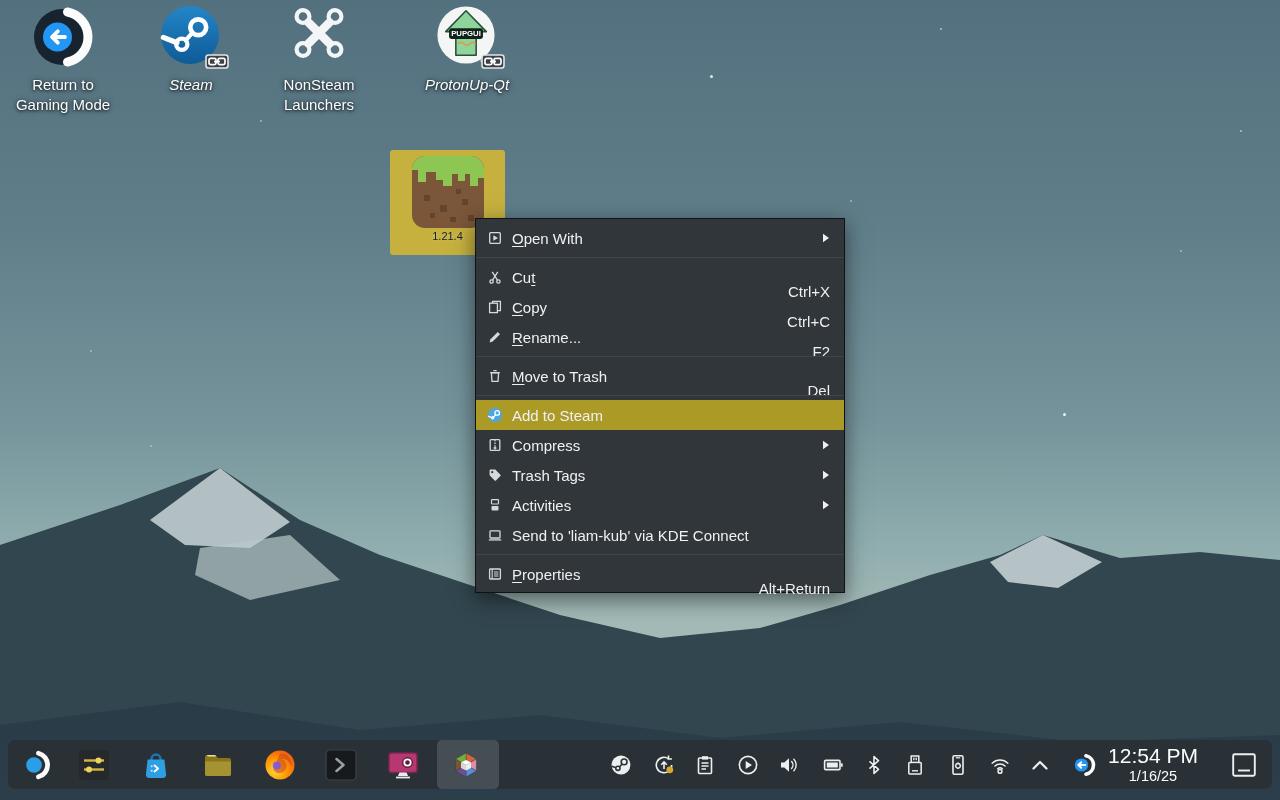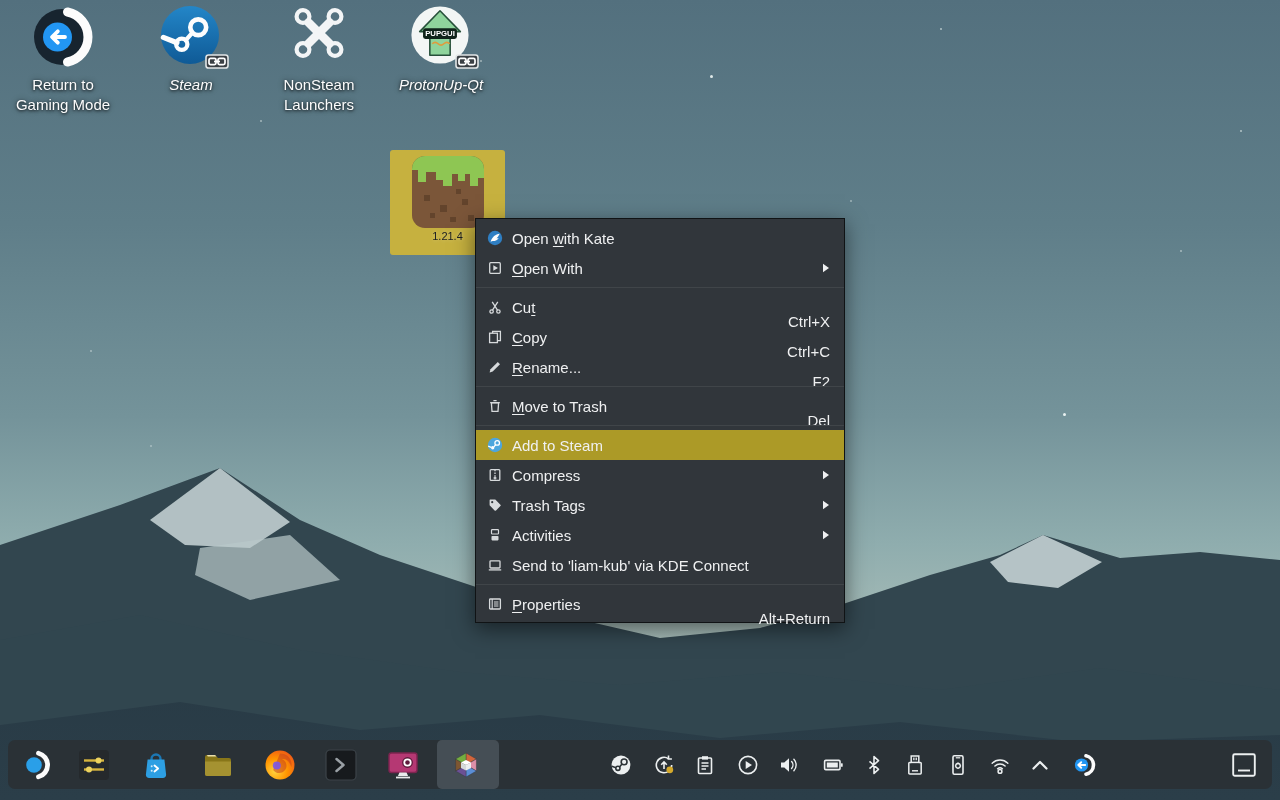--- a/index.html
+++ b/index.html
@@ -126,21 +126,21 @@
           <g stroke="#f3f5f6" fill="none">
             <circle cx="16" cy="12.5" r="6.4" stroke-width="4.2"></circle>
             <circle cx="48" cy="12.5" r="6.4" stroke-width="4.2"></circle>
             <circle cx="16" cy="45.5" r="6.4" stroke-width="4.2"></circle>
             <circle cx="48" cy="45.5" r="6.4" stroke-width="4.2"></circle>
             <path d="M21.5 18.5 L42.5 39.5 M42.5 18.5 L21.5 39.5" stroke-width="8.5" stroke-linecap="round"></path>
           </g>
         </svg></div>
       <div class="dicon-label">NonSteam Launchers</div>
     </div>
-    <div class="dicon" style="left: 382px; justify-content: flex-end;">
+    <div class="dicon" style="left: 408px; justify-content: flex-end;">
       <div class="dicon-img"><svg width="62" height="62" viewBox="0 0 64 64">
           <circle cx="32" cy="32" r="29.5" fill="#f3f6f5"></circle>
           <path d="M32 7 L53 28.5 H42.5 V53 H21.5 V28.5 H11 Z" fill="#8fd49c" stroke="#27503a" stroke-width="1.6" stroke-linejoin="round"></path>
           <rect x="14.5" y="25" width="35" height="11" rx="2.5" fill="#10231a"></rect>
           <text x="32" y="33.5" font-size="8" fill="#fff" text-anchor="middle" font-family="Liberation Sans,sans-serif" font-weight="bold">PUPGUI</text>
           <path d="M24 41 q3 -3 6 0 t6 0 t6 0" stroke="#e09b3c" stroke-width="1.7" fill="none"></path>
         </svg><span class="emblem"><svg width="24" height="15" viewBox="0 0 24 15">
             <rect x="1" y="1" width="22" height="13" rx="2.6" fill="#3b4045" stroke="#e2e5e6" stroke-width="1.6"></rect>
             <rect x="4" y="4.4" width="7" height="6.2" rx="1.6" fill="none" stroke="#fff" stroke-width="1.7"></rect>
             <rect x="13" y="4.4" width="7" height="6.2" rx="1.6" fill="none" stroke="#fff" stroke-width="1.7"></rect>
@@ -170,27 +170,20 @@
             <rect x="46" y="34" width="5" height="5"></rect>
           </g>
         </g>
       </svg></div>
     <div class="file-label">1.21.4</div>
   </div>
 
 <div class="menu" id="context-menu">
     <div class="mrow">
       <span class="micon"><svg width="16" height="16" viewBox="0 0 16 16">
-          <circle cx="8" cy="8" r="7.2" fill="#2f7fc3"></circle>
-          <path d="M3.6 11.8 C5.2 6.8 8.4 4.1 12.8 3.7 C11.4 5.5 11.3 7 9.5 8.2 C10.4 8.3 11.1 8.2 11.8 7.9 C10.7 9.8 8.7 11.1 5.6 11.1 Z" fill="#fdfdfd"></path>
-        </svg></span>
-      <span class="mlabel">Open <u>w</u>ith Kate</span>
-    </div>
-    <div class="mrow">
-      <span class="micon"><svg width="16" height="16" viewBox="0 0 16 16">
           <rect x="2.7" y="2.7" width="10.6" height="10.6" rx="1" fill="none" stroke="#d7dadc" stroke-width="1.3"></rect>
           <path d="M6.3 5.2 L11 8 L6.3 10.8 Z" fill="#d7dadc"></path>
         </svg></span>
       <span class="mlabel"><u>O</u>pen With</span>
       <span class="marrow"><svg width="8" height="10" viewBox="0 0 8 10">
           <path d="M1 0.8 L7 5 L1 9.2 Z" fill="#eff0f1"></path>
         </svg></span>
     </div>
     <div class="msep"></div>
     <div class="mrow">
@@ -417,17 +410,21 @@
         </svg></span>
       <span class="tray-icon" style="left: 1021px;"><svg width="22" height="22" viewBox="0 0 22 22">
           <path d="M4.5 14.5 L11 8 L17.5 14.5" fill="none" stroke="#eceff0" stroke-width="2.2" stroke-linecap="round" stroke-linejoin="round"></path>
         </svg></span>
       <span class="gaming-tray"><svg width="28" height="28" viewBox="0 0 28 28">
           <circle cx="10.5" cy="14" r="6.6" fill="#2196f3"></circle>
           <path d="M14.2 14 H7.6 M10.2 11.2 L7.3 14 l2.9 2.8" stroke="#fff" stroke-width="1.9" fill="none" stroke-linecap="round" stroke-linejoin="round"></path>
           <path d="M15 4.8 a9.4 9.4 0 0 1 0 18.4" stroke="#fcfcfc" stroke-width="3.6" fill="none" stroke-linecap="round"></path>
         </svg></span>
     </div>
+  <div class="clock">
+    <div class="clock-time">12:54 PM</div>
+    <div class="clock-date">1/16/25</div>
+  </div>
 <span class="show-desktop"><svg width="26" height="26" viewBox="0 0 26 26">
         <rect x="2.2" y="2.2" width="21.6" height="21.6" rx="1.5" fill="none" stroke="#eceff0" stroke-width="1.9"></rect>
         <path d="M7 18.5 h12" stroke="#eceff0" stroke-width="1.9"></path>
       </svg></span>
   </div>
 
 </body></html>

